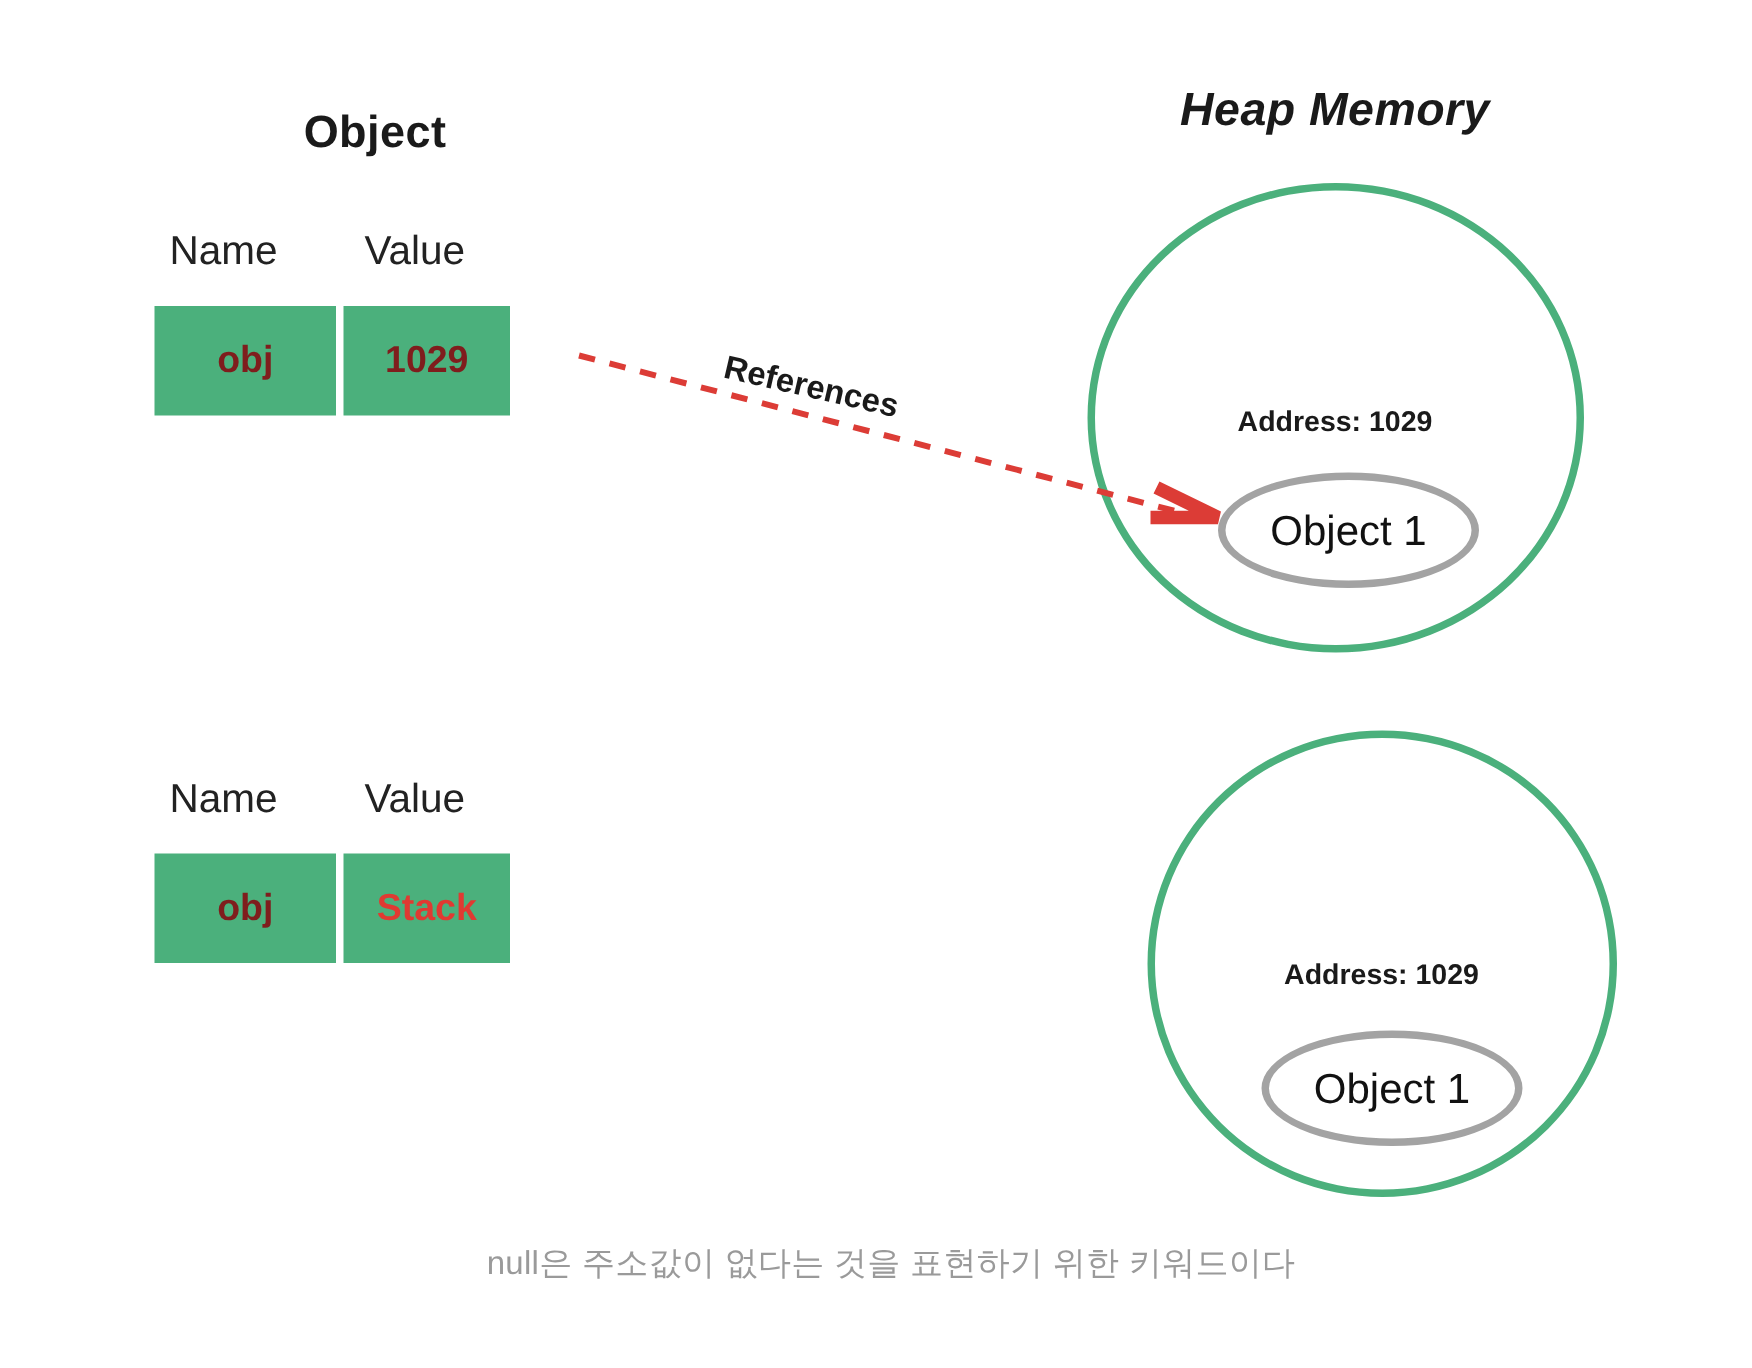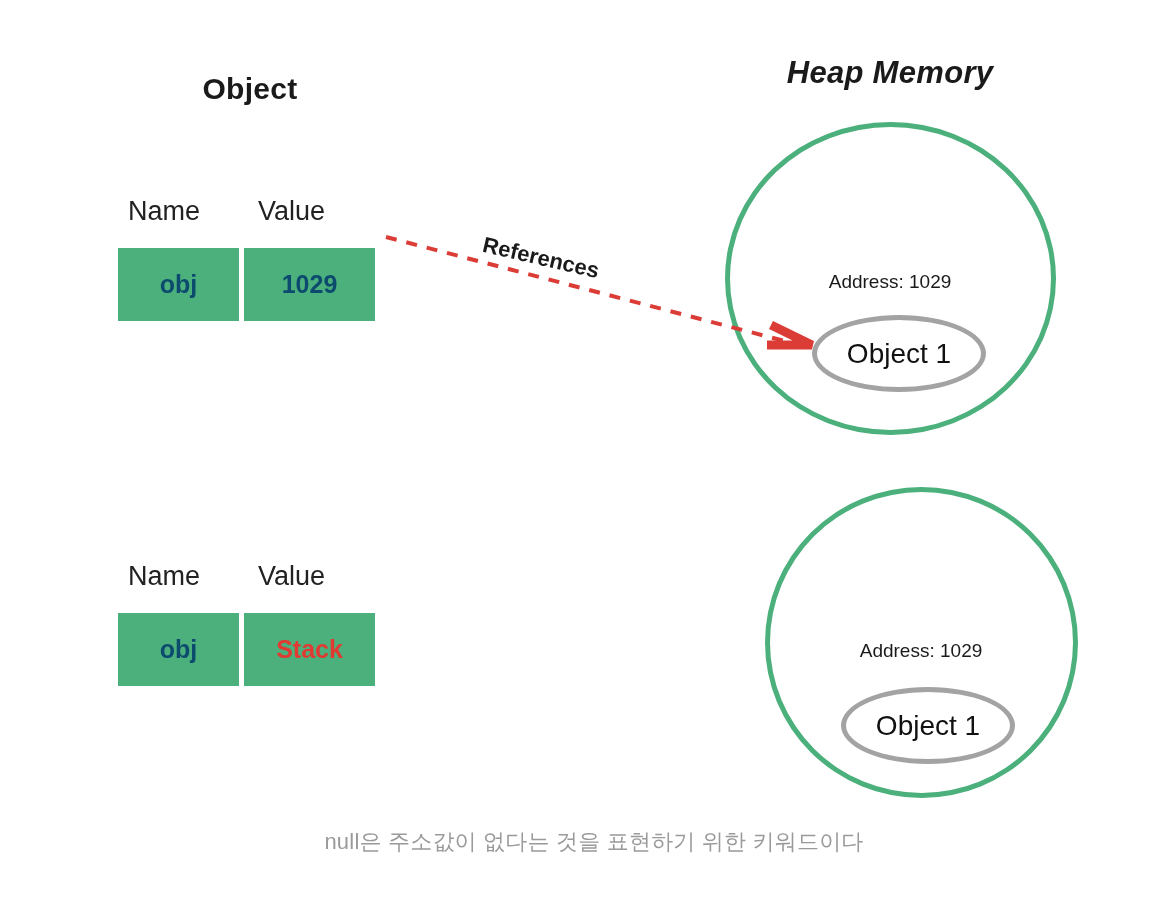--- a/index.html
+++ b/index.html
@@ -39,23 +39,22 @@
     width: 350px;
     text-align: center;
     font-size: 31px;
     letter-spacing: 0.3px;
     font-style: italic;
   }
 
   
   .stack-table {
     position: absolute;
-    left: 118px;
+    left: 103px;
     width: 258px;
-    margin-top: 44px;
   }
   .stack-headers {
     position: relative;
     height: 40px;
   }
   .col-header {
     position: absolute;
     font-size: 27px;
     color: #222222;
     white-space: nowrap;
@@ -71,39 +70,39 @@
   .cell {
     position: absolute;
     top: 0;
     height: 73px;
     background: #4BB07C;
     display: flex;
     align-items: center;
     justify-content: center;
     font-size: 25px;
     font-weight: bold;
-    color: #0c4a6e;
+    color: #7f1d1d;
     box-sizing: border-box;
   }
   .cell.name-cell { left: 0px; width: 121px; }
-  .cell.value-cell { left: 126px; width: 131px; }
+  .cell.value-cell { left: 126px; width: 111px; }
   .cell.null-value { color: #E03A32; }
 
   
   .heap-circle {
     position: absolute;
     border: 5px solid #4BB07C;
     border-radius: 50%;
     box-sizing: border-box;
     background: transparent;
   }
   .heap-address {
     position: absolute;
     font-size: 19px;
-    font-weight: normal;
+    font-weight: bold;
     color: #1a1a1a;
     white-space: nowrap;
     text-align: center;
   }
   .object-ellipse {
     position: absolute;
     border: 5px solid #a3a3a3;
     border-radius: 50%;
     box-sizing: border-box;
     display: flex;

